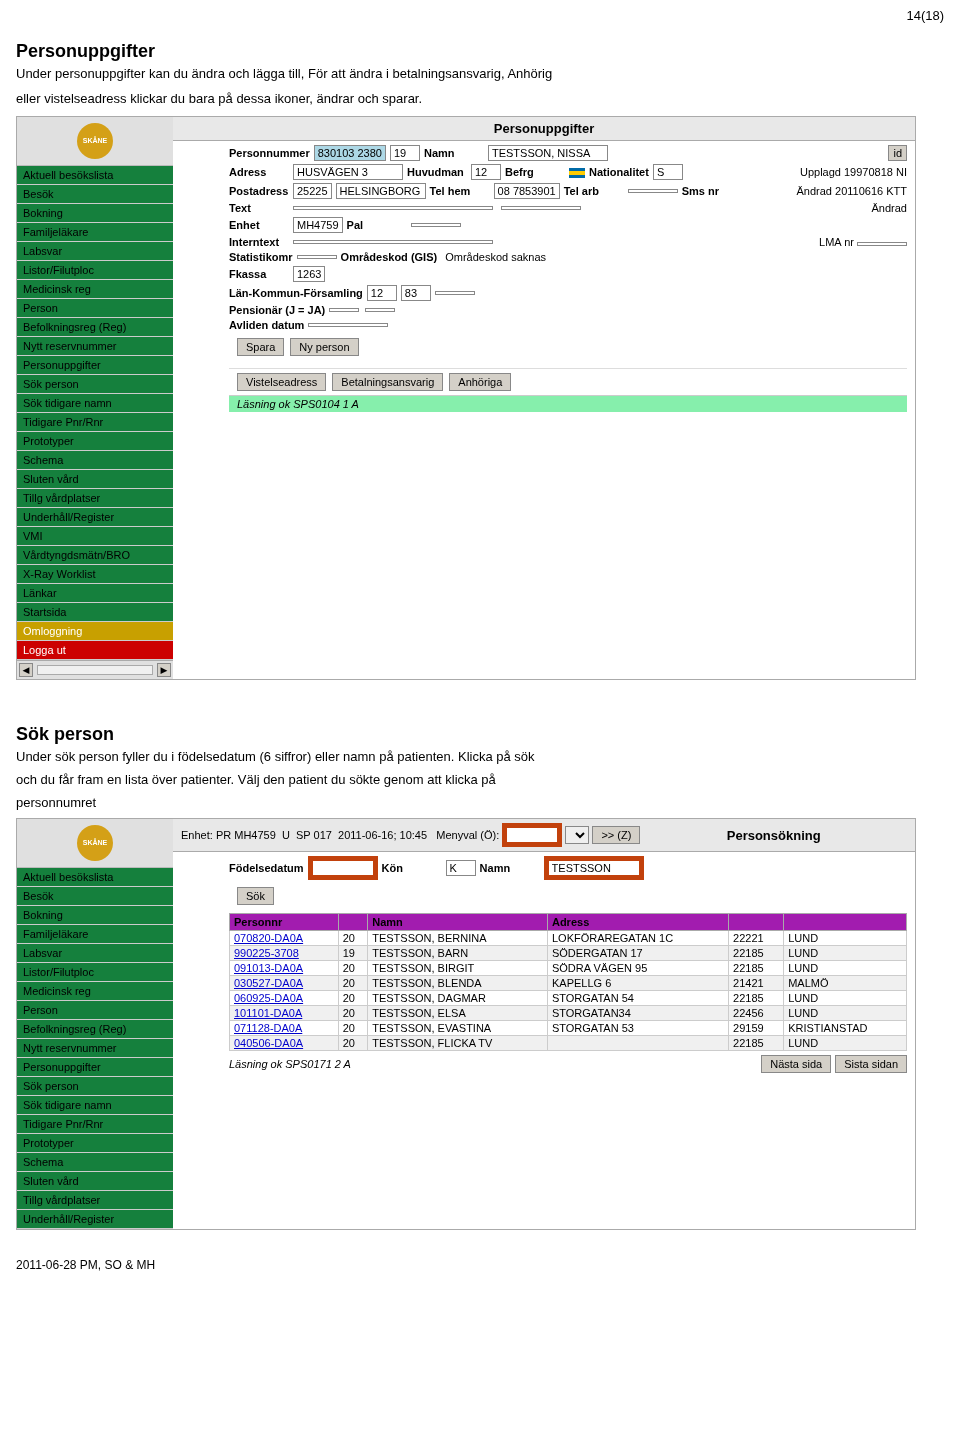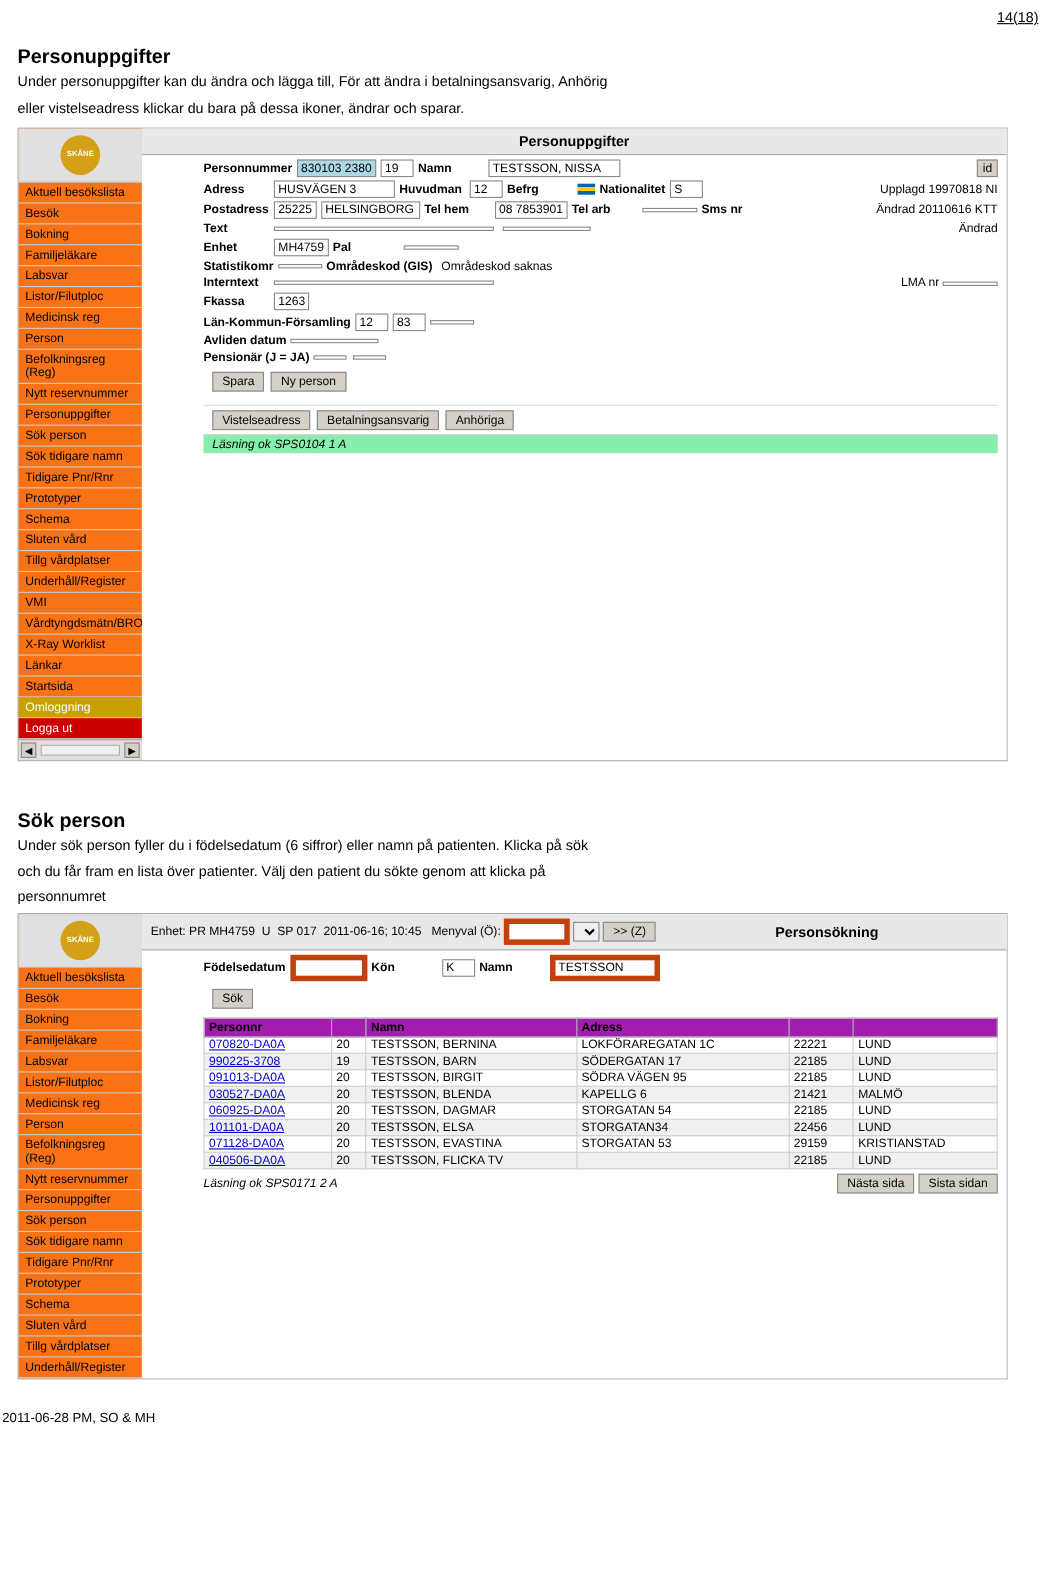--- a/index.html
+++ b/index.html
@@ -1,24 +1,24 @@
 <!DOCTYPE html>
 <html><head>
   <meta charset="utf-8">
   <style>
     * { box-sizing: border-box; margin: 0; padding: 0; }
     body { font-family: Arial, sans-serif; font-size: 12px; background: #fff; color: #000; width: 960px; }
 
-    .page-header { text-align: right; font-size: 13px; padding: 8px 16px; text-decoration: underline; }
+    .page-header { text-align: right; font-size: 13px; padding: 8px 16px; }
     .section-title { font-size: 18px; font-weight: bold; padding: 10px 16px 4px; }
     .section-desc { font-size: 13px; padding: 0 16px 10px; }
 
     .app-container { display: flex; border: 1px solid #aaa; margin: 0 16px 20px; width: 900px; }
 
-    .sidebar { width: 112px; background: #f97316; flex-shrink: 0; }
+    .sidebar { width: 156px; background: #15803d; flex-shrink: 0; }
     .sidebar-logo { background: #e0e0e0; padding: 6px; display: flex; align-items: center; justify-content: center; border-bottom: 1px solid #bbb; }
     .sidebar-logo .logo-circle { width: 36px; height: 36px; background: #d4a017; border-radius: 50%; display: flex; align-items: center; justify-content: center; }
     .logo-text { font-size: 7px; font-weight: bold; color: #fff; text-align: center; line-height: 1.1; }
     .sidebar-item { padding: 3px 6px; cursor: pointer; font-size: 11px; border-bottom: 1px solid #ccc; }
     .sidebar-item.active { background: #c8a000; color: #fff; }
     .sidebar-item.highlight { background: #c00; color: #fff; }
 
     .main-content { flex: 1; background: #fff; }
     .main-header { background: #e8e8e8; border-bottom: 1px solid #aaa; padding: 4px 8px; display: flex; align-items: center; justify-content: space-between; }
     .main-header-title { font-size: 13px; font-weight: bold; text-align: center; flex: 1; }
@@ -43,21 +43,21 @@
     
     table { border-collapse: collapse; width: 100%; font-size: 11px; }
     th { background: #a21caf; border: 1px solid #aaa; padding: 2px 4px; text-align: left; font-weight: bold; }
     td { border: 1px solid #ccc; padding: 1px 4px; }
     tr:nth-child(even) td { background: #f0f0f0; }
     .link-text { color: #00c; text-decoration: underline; cursor: pointer; }
 
     .section-gap { height: 14px; }
 
     .subsection-desc { font-size: 13px; padding: 0 16px 8px; }
-    .footer-text { font-size: 12px; padding: 8px 2px; }
+    .footer-text { font-size: 12px; padding: 8px 16px; }
 
     .input-field { border: 5px solid #c2410c; font-size: 11px; padding: 1px 3px; }
     .select-field { border: 1px solid #888; font-size: 11px; padding: 1px; }
 
     .sidebar-scroll { display: flex; align-items: center; border-top: 1px solid #aaa; background: #e0e0e0; padding: 2px; gap: 2px; }
   </style>
 </head>
 <body>
 
 <div class="page-header">14(18)</div>
@@ -161,56 +161,56 @@
       </div>
 
       <div class="form-row">
         <label>Enhet</label>
         <span class="field-box">MH4759</span>
         <label>Pal</label>
         <span class="field-box" style="min-width:50px"></span>
       </div>
 
       <div class="form-row">
-        <label>Statistikomr</label>
-        <span class="field-box" style="min-width:40px"></span>
-        <label>Områdeskod (GIS)</label>
-        <span style="font-size:11px; margin-left:4px">Områdeskod saknas</span>
-      </div>
-
-      <div class="form-row">
         <label>Interntext</label>
         <span class="field-box" style="min-width:200px"></span>
         <span style="margin-left:auto; font-size:11px">
           <span>LMA nr</span>
           <span class="field-box" style="min-width:50px"></span>
         </span>
       </div>
 
       <div class="form-row">
+        <label>Statistikomr</label>
+        <span class="field-box" style="min-width:40px"></span>
+        <label>Områdeskod (GIS)</label>
+        <span style="font-size:11px; margin-left:4px">Områdeskod saknas</span>
+      </div>
+
+      <div class="form-row">
         <label>Fkassa</label>
         <span class="field-box">1263</span>
       </div>
 
       <div class="form-row">
         <label>Län-Kommun-Församling</label>
         <span class="field-box">12</span>
         <span class="field-box">83</span>
         <span class="field-box" style="min-width:40px"></span>
       </div>
 
       <div class="form-row">
-        <label>Avliden datum</label>
-        <span class="field-box" style="min-width:80px"></span>
-      </div>
-
-      <div class="form-row">
         <label>Pensionär (J = JA)</label>
         <span class="field-box" style="min-width:30px"></span>
         <span class="field-box" style="min-width:30px; margin-left:2px"></span>
+      </div>
+
+      <div class="form-row">
+        <label>Avliden datum</label>
+        <span class="field-box" style="min-width:80px"></span>
       </div>
 
       <div class="action-buttons">
         <button class="btn">Spara</button>
         <button class="btn">Ny person</button>
       </div>
 
       <div style="height:8px"></div>
 
       <div class="bottom-buttons">

